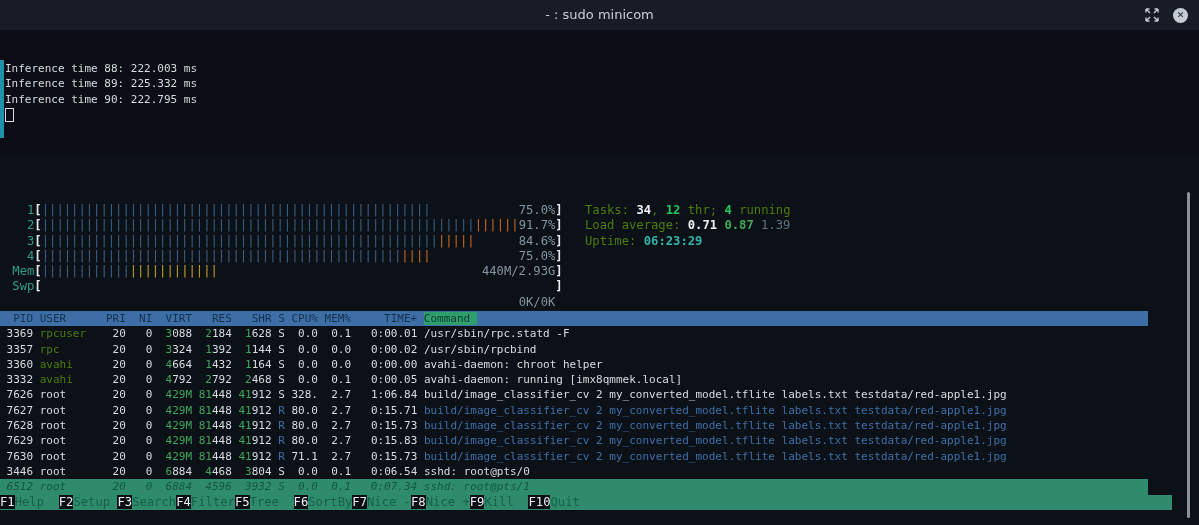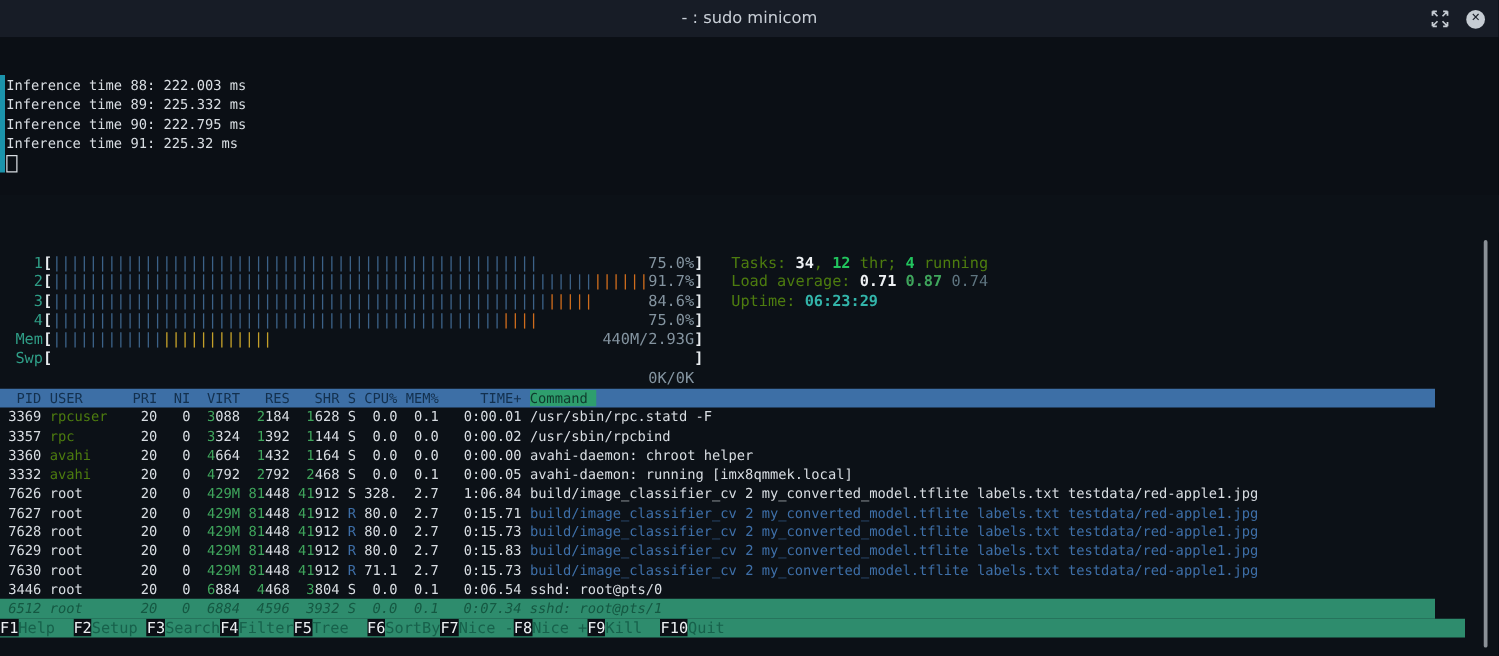--- a/index.html
+++ b/index.html
@@ -68,21 +68,20 @@
       </div>
     </div>
   </div>
 
   <div class="pane1">
     <div class="pane1-bar"></div>
     <div class="term-lines" id="term-lines">
         <div class="tline">Inference time 88: 222.003 ms</div>
         <div class="tline">Inference time 89: 225.332 ms</div>
         <div class="tline">Inference time 90: 222.795 ms</div>
-        <div class="tline">Inference time 91: 225.32 ms</div>
         <div class="tline"><span class="cursor"></span></div>
       </div>
   </div>
 
   <div class="titlebar tb2">
     <div class="tb-title">(root) 192.168.2.13</div>
     <div class="tb-controls">
       <div class="tb-btn">
         <svg width="16" height="16" viewBox="0 0 16 16">
           <path d="M10 6 L14 2 M14 2 H10.5 M14 2 V5.5 M6 6 L2 2 M2 2 H5.5 M2 2 V5.5 M10 10 L14 14 M14 14 H10.5 M14 14 V10.5 M6 10 L2 14 M2 14 H5.5 M2 14 V10.5" stroke="#c6ccd3" stroke-width="1.4" fill="none"></path>
@@ -99,21 +98,21 @@
       <div class="meters" id="meters">
           <div class="meter"><span class="mlabel">   1</span><span class="brk">[</span><span class="mbody"><span class="p-pb">|||||||||||||||||||||||||||||||||||||||||||||||||||||</span><span class="mval s-dim">75.0%</span></span><span class="brk">]</span></div>
           <div class="meter"><span class="mlabel">   2</span><span class="brk">[</span><span class="mbody"><span class="p-pb">|||||||||||||||||||||||||||||||||||||||||||||||||||||||||||</span><span class="p-po">||||||</span><span class="mval s-dim">91.7%</span></span><span class="brk">]</span></div>
           <div class="meter"><span class="mlabel">   3</span><span class="brk">[</span><span class="mbody"><span class="p-pb">||||||||||||||||||||||||||||||||||||||||||||||||||||||</span><span class="p-po">|||||</span><span class="mval s-dim">84.6%</span></span><span class="brk">]</span></div>
           <div class="meter"><span class="mlabel">   4</span><span class="brk">[</span><span class="mbody"><span class="p-pb">|||||||||||||||||||||||||||||||||||||||||||||||||</span><span class="p-po">||||</span><span class="mval s-dim">75.0%</span></span><span class="brk">]</span></div>
           <div class="meter"><span class="mlabel"> Mem</span><span class="brk">[</span><span class="mbody"><span class="p-pb">||||||||||||</span><span class="p-py">||||||||||||</span><span class="mval s-dim">440M/2.93G</span></span><span class="brk">]</span></div>
           <div class="meter"><span class="mlabel"> Swp</span><span class="brk">[</span><span class="mbody"><span class="mval s-dim">0K/0K</span></span><span class="brk">]</span></div>
         </div>
       <div class="info" id="info">
           <div class="iline"><span class="s-te">Tasks: </span><span class="s-wb">34</span><span class="s-te">, </span><span class="s-blb">12</span><span class="s-te"> thr; </span><span class="s-blb">4</span><span class="s-te"> running</span></div>
-          <div class="iline"><span class="s-te">Load average: </span><span class="s-wb">0.71 </span><span class="s-gb">0.87 </span><span class="s-dm2">0.74</span></div>
+          <div class="iline"><span class="s-te">Load average: </span><span class="s-wb">0.71 </span><span class="s-gb">0.87 </span><span class="s-dm2">1.39</span></div>
           <div class="iline"><span class="s-te">Uptime: </span><span class="s-tb">06:23:29</span></div>
         </div>
       <div class="ptable" id="ptable">
           <div class="prow hdr-row"><span class="s-hdr">  PID USER      PRI  NI  VIRT   RES   SHR S CPU% MEM%     TIME+ </span><span class="s-hdrsel">Command </span></div>
           <div class="prow"><span class="s-w"> 3369 </span><span class="s-te">rpcuser   </span><span class="s-w"> 20   0  </span><span class="s-g">3</span><span class="s-w">088  </span><span class="s-g">2</span><span class="s-w">184  </span><span class="s-g">1</span><span class="s-w">628 S  0.0  0.1   0:00.01 </span><span class="s-w">/usr/sbin/rpc.statd -F</span></div>
           <div class="prow"><span class="s-w"> 3357 </span><span class="s-te">rpc       </span><span class="s-w"> 20   0  </span><span class="s-g">3</span><span class="s-w">324  </span><span class="s-g">1</span><span class="s-w">392  </span><span class="s-g">1</span><span class="s-w">144 S  0.0  0.0   0:00.02 </span><span class="s-w">/usr/sbin/rpcbind</span></div>
           <div class="prow"><span class="s-w"> 3360 </span><span class="s-te">avahi     </span><span class="s-w"> 20   0  </span><span class="s-g">4</span><span class="s-w">664  </span><span class="s-g">1</span><span class="s-w">432  </span><span class="s-g">1</span><span class="s-w">164 S  0.0  0.0   0:00.00 </span><span class="s-w">avahi-daemon: chroot helper</span></div>
           <div class="prow"><span class="s-w"> 3332 </span><span class="s-te">avahi     </span><span class="s-w"> 20   0  </span><span class="s-g">4</span><span class="s-w">792  </span><span class="s-g">2</span><span class="s-w">792  </span><span class="s-g">2</span><span class="s-w">468 S  0.0  0.1   0:00.05 </span><span class="s-w">avahi-daemon: running [imx8qmmek.local]</span></div>
           <div class="prow"><span class="s-w"> 7626 </span><span class="s-w">root      </span><span class="s-w"> 20   0  </span><span class="s-g">429M</span><span class="s-w"> </span><span class="s-g">81</span><span class="s-w">448 </span><span class="s-g">41</span><span class="s-w">912 S 328.  2.7   1:06.84 </span><span class="s-w">build/image_classifier_cv 2 my_converted_model.tflite labels.txt testdata/red-apple1.jpg</span></div>
           <div class="prow"><span class="s-w"> 7627 </span><span class="s-w">root      </span><span class="s-w"> 20   0  </span><span class="s-g">429M</span><span class="s-w"> </span><span class="s-g">81</span><span class="s-w">448 </span><span class="s-g">41</span><span class="s-w">912 </span><span class="s-bl">R</span><span class="s-w"> 80.0  2.7   0:15.71 </span><span class="s-bl">build/image_classifier_cv 2 my_converted_model.tflite labels.txt testdata/red-apple1.jpg</span></div>

